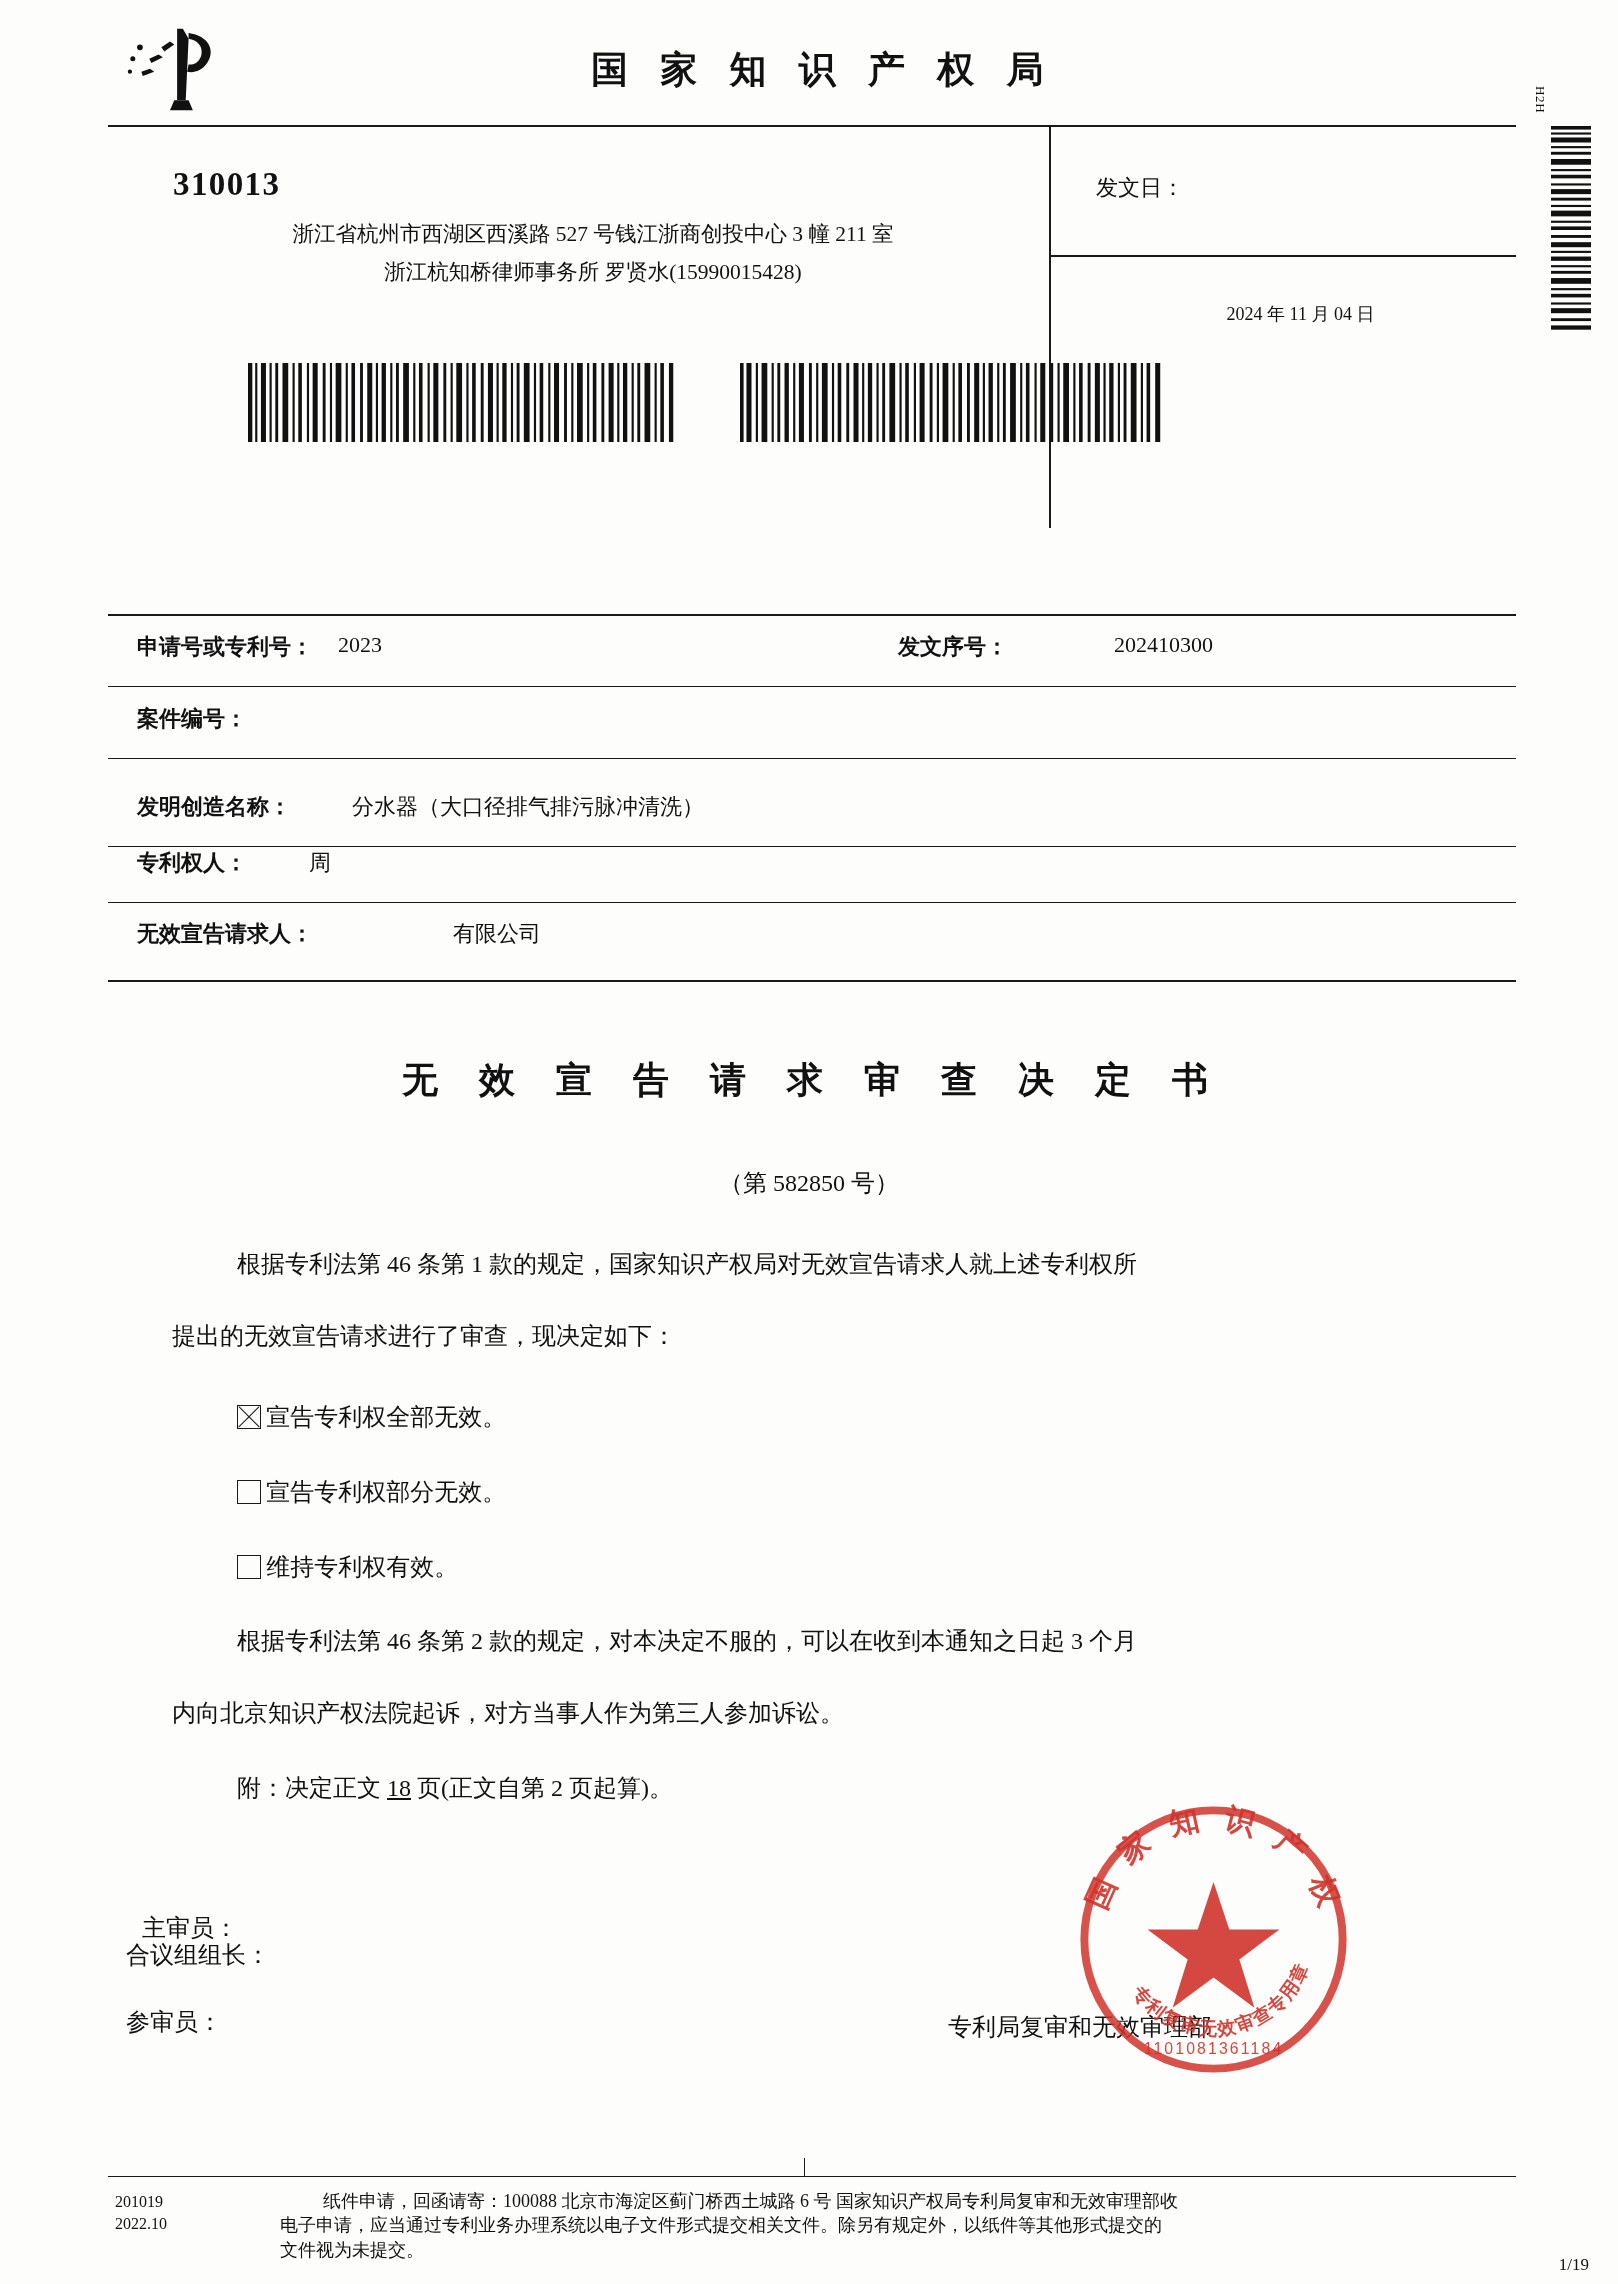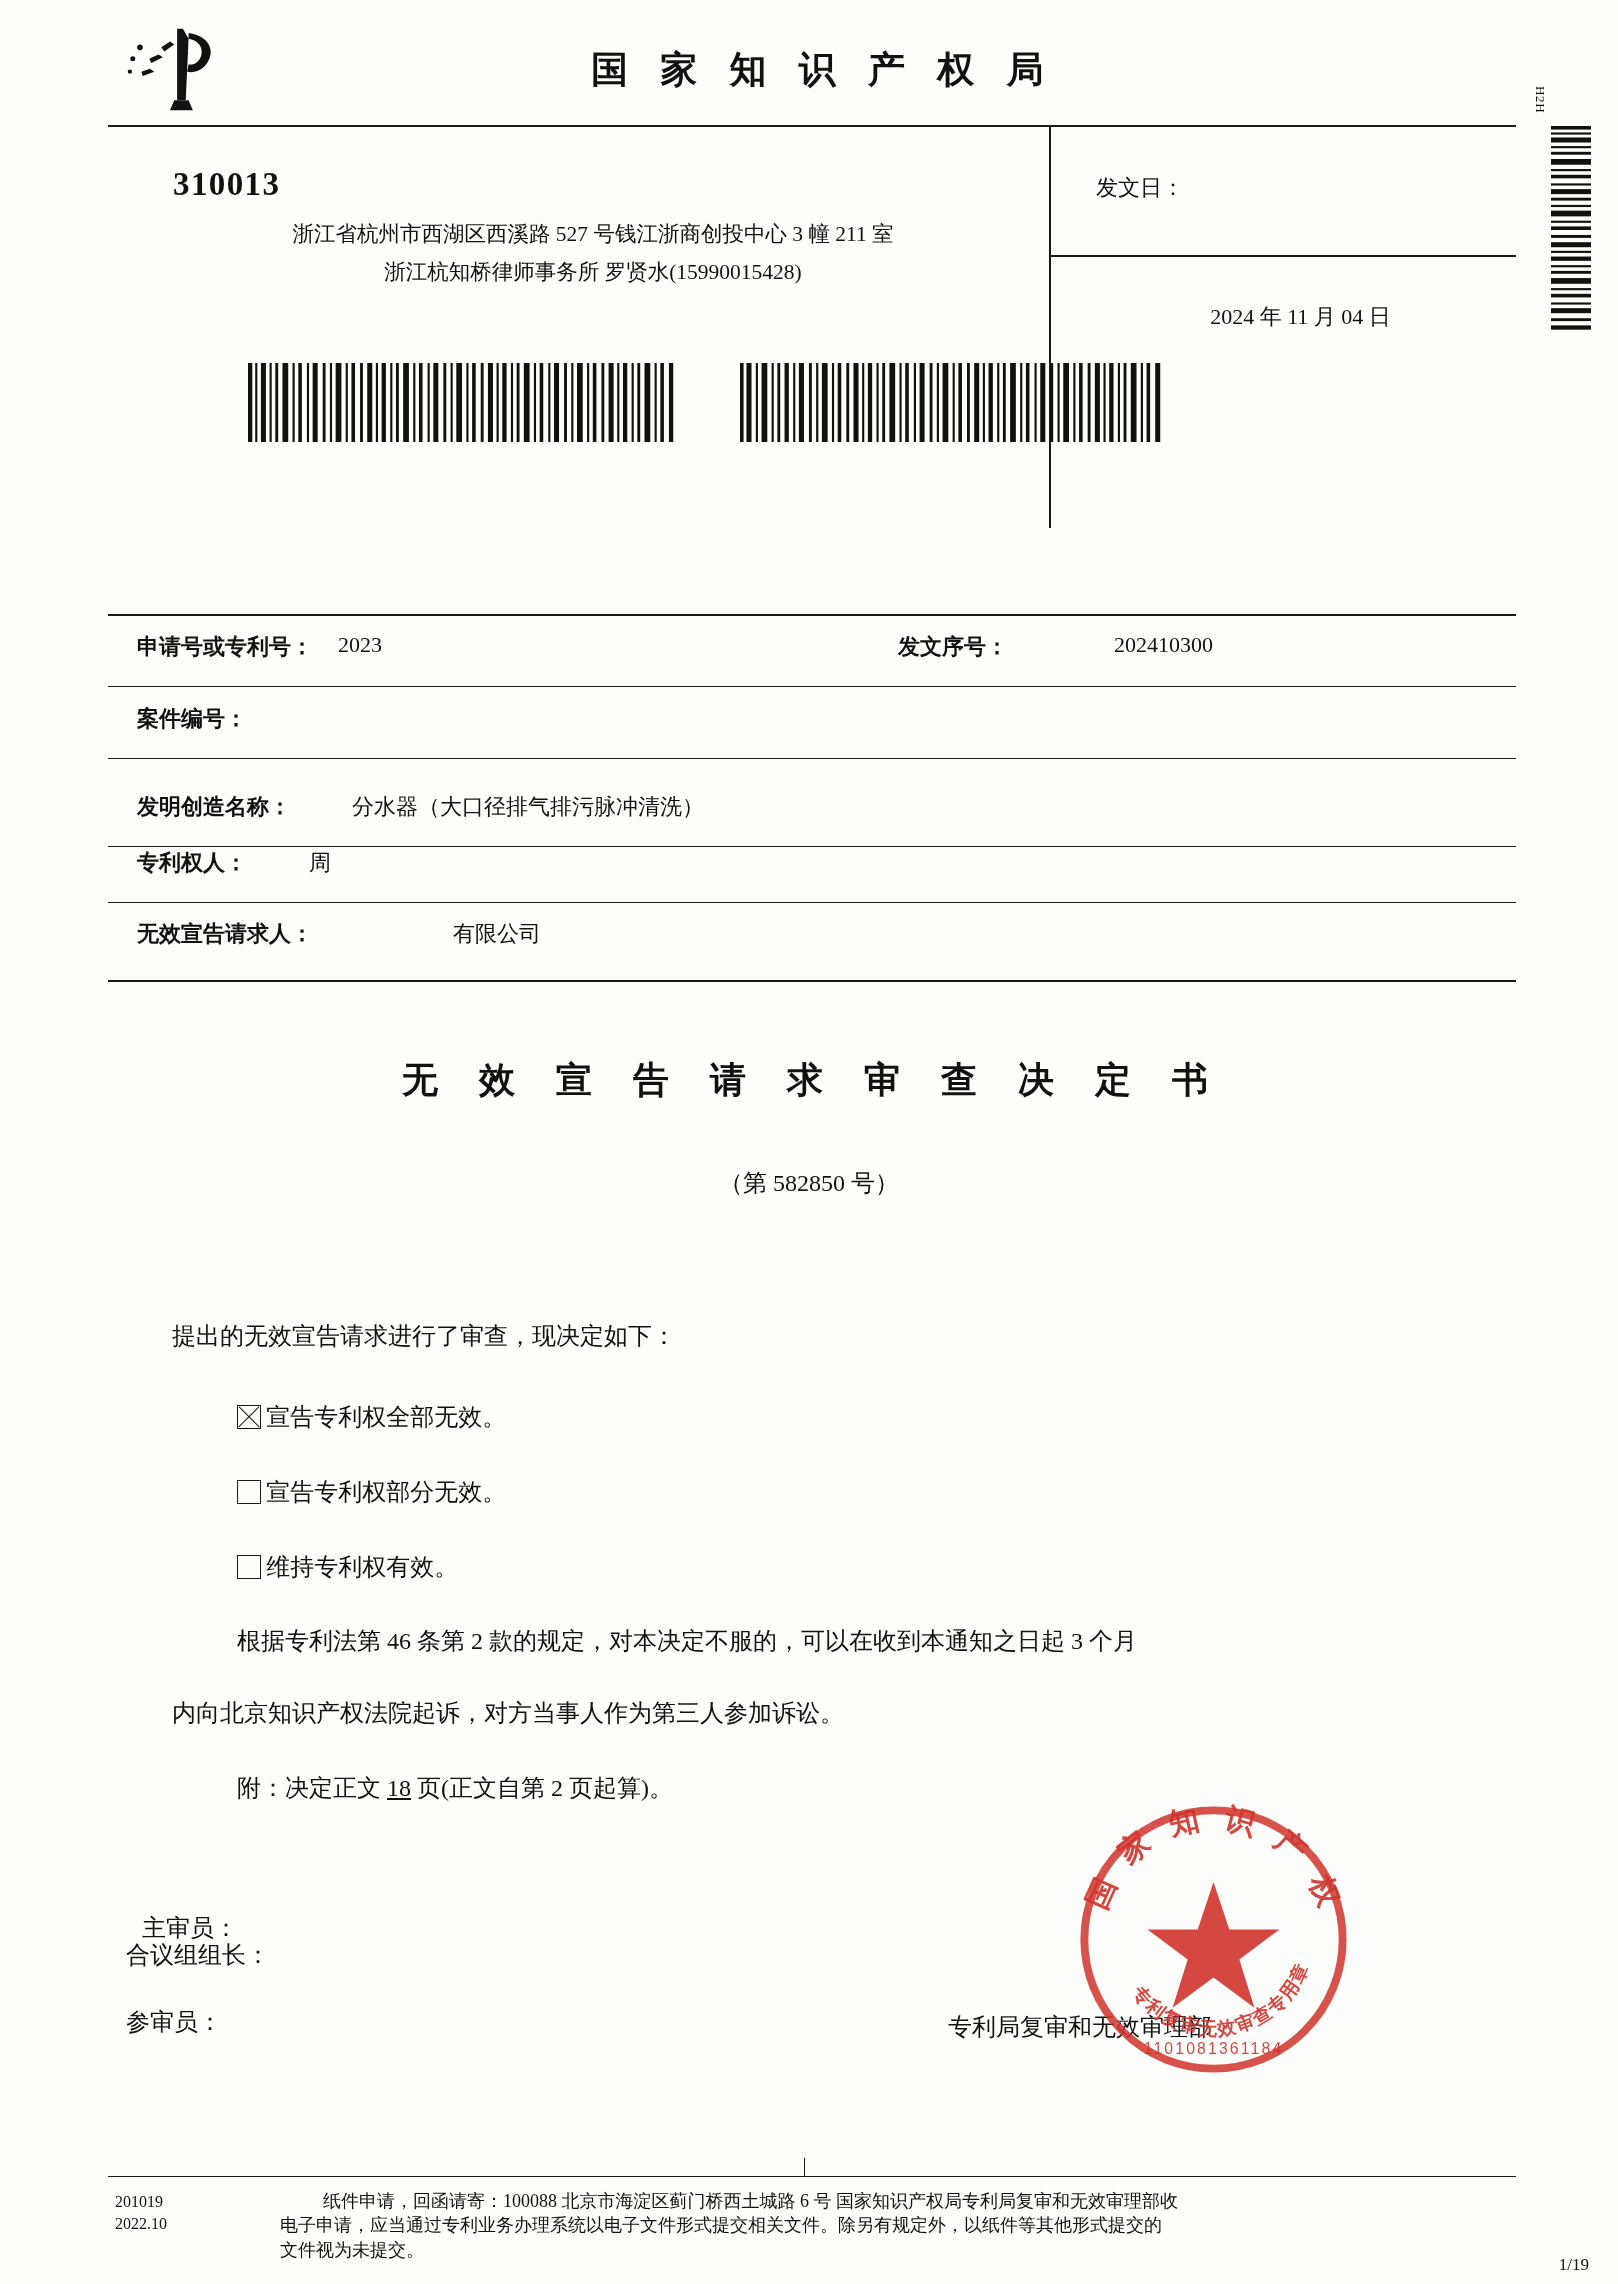--- a/index.html
+++ b/index.html
@@ -109,21 +109,21 @@
     left: 988px;
     top: 47px;
     font-size: 22px;
   }
   .issue-date {
     position: absolute;
     left: 977px;
     top: 176px;
     width: 431px;
     text-align: center;
-    font-size: 22px;
+    font-size: 18px;
   }
 
   .barcode-left {
     position: absolute;
     left: 140px;
     top: 237px;
     width: 431px;
     height: 79px;
   }
   .barcode-mid {
@@ -534,20 +534,21 @@
   </div>
 
   <div class="fieldrow row5">
     <span class="lbl" style="left:29px; top:18px;">无效宣告请求人：</span>
     <span class="val" style="left:345px; top:18px;">有限公司</span>
   </div>
 
   <div class="doc-title">无 效 宣 告 请 求 审 查 决 定 书</div>
   <div class="doc-number">（第 582850 号）</div>
 
+  <div class="body-text p1">根据专利法第 46 条第 1 款的规定，国家知识产权局对无效宣告请求人就上述专利权所</div>
   <div class="body-text p2">提出的无效宣告请求进行了审查，现决定如下：</div>
 
   <div class="checkline cl1">
     <span class="checkbox checked"></span>
     <span>宣告专利权全部无效。</span>
   </div>
   <div class="checkline cl2">
     <span class="checkbox"></span>
     <span>宣告专利权部分无效。</span>
   </div>

